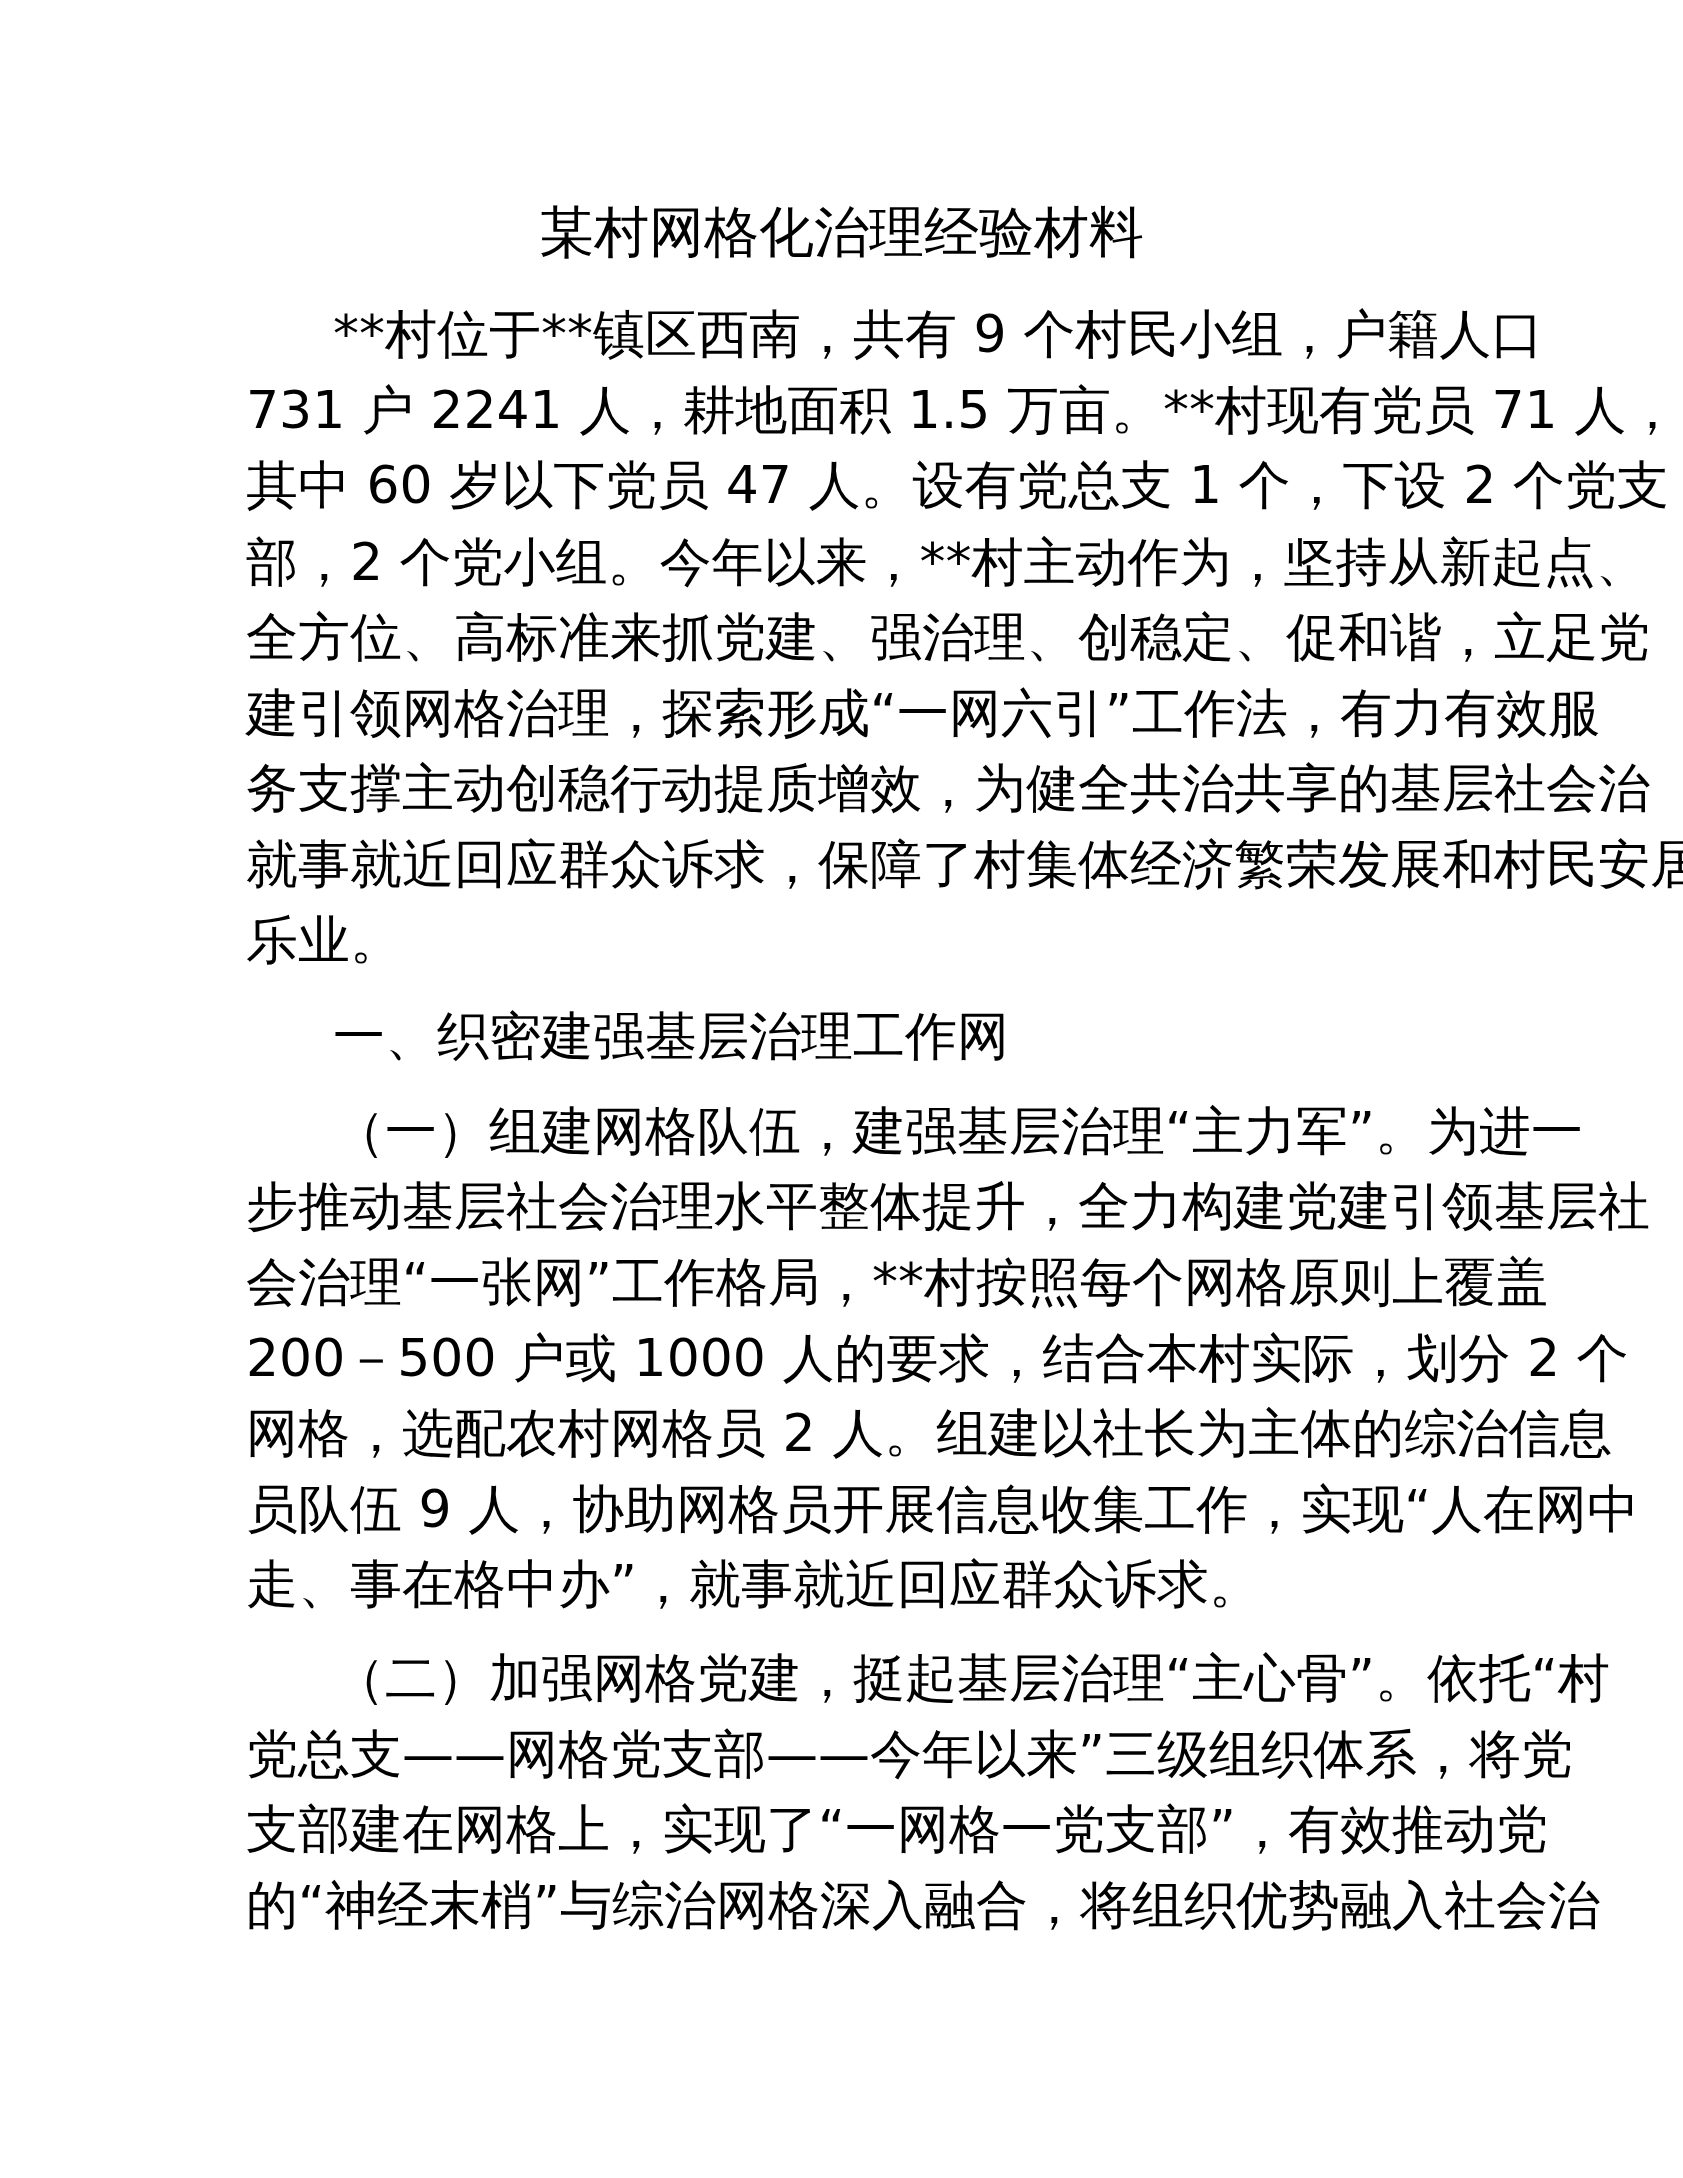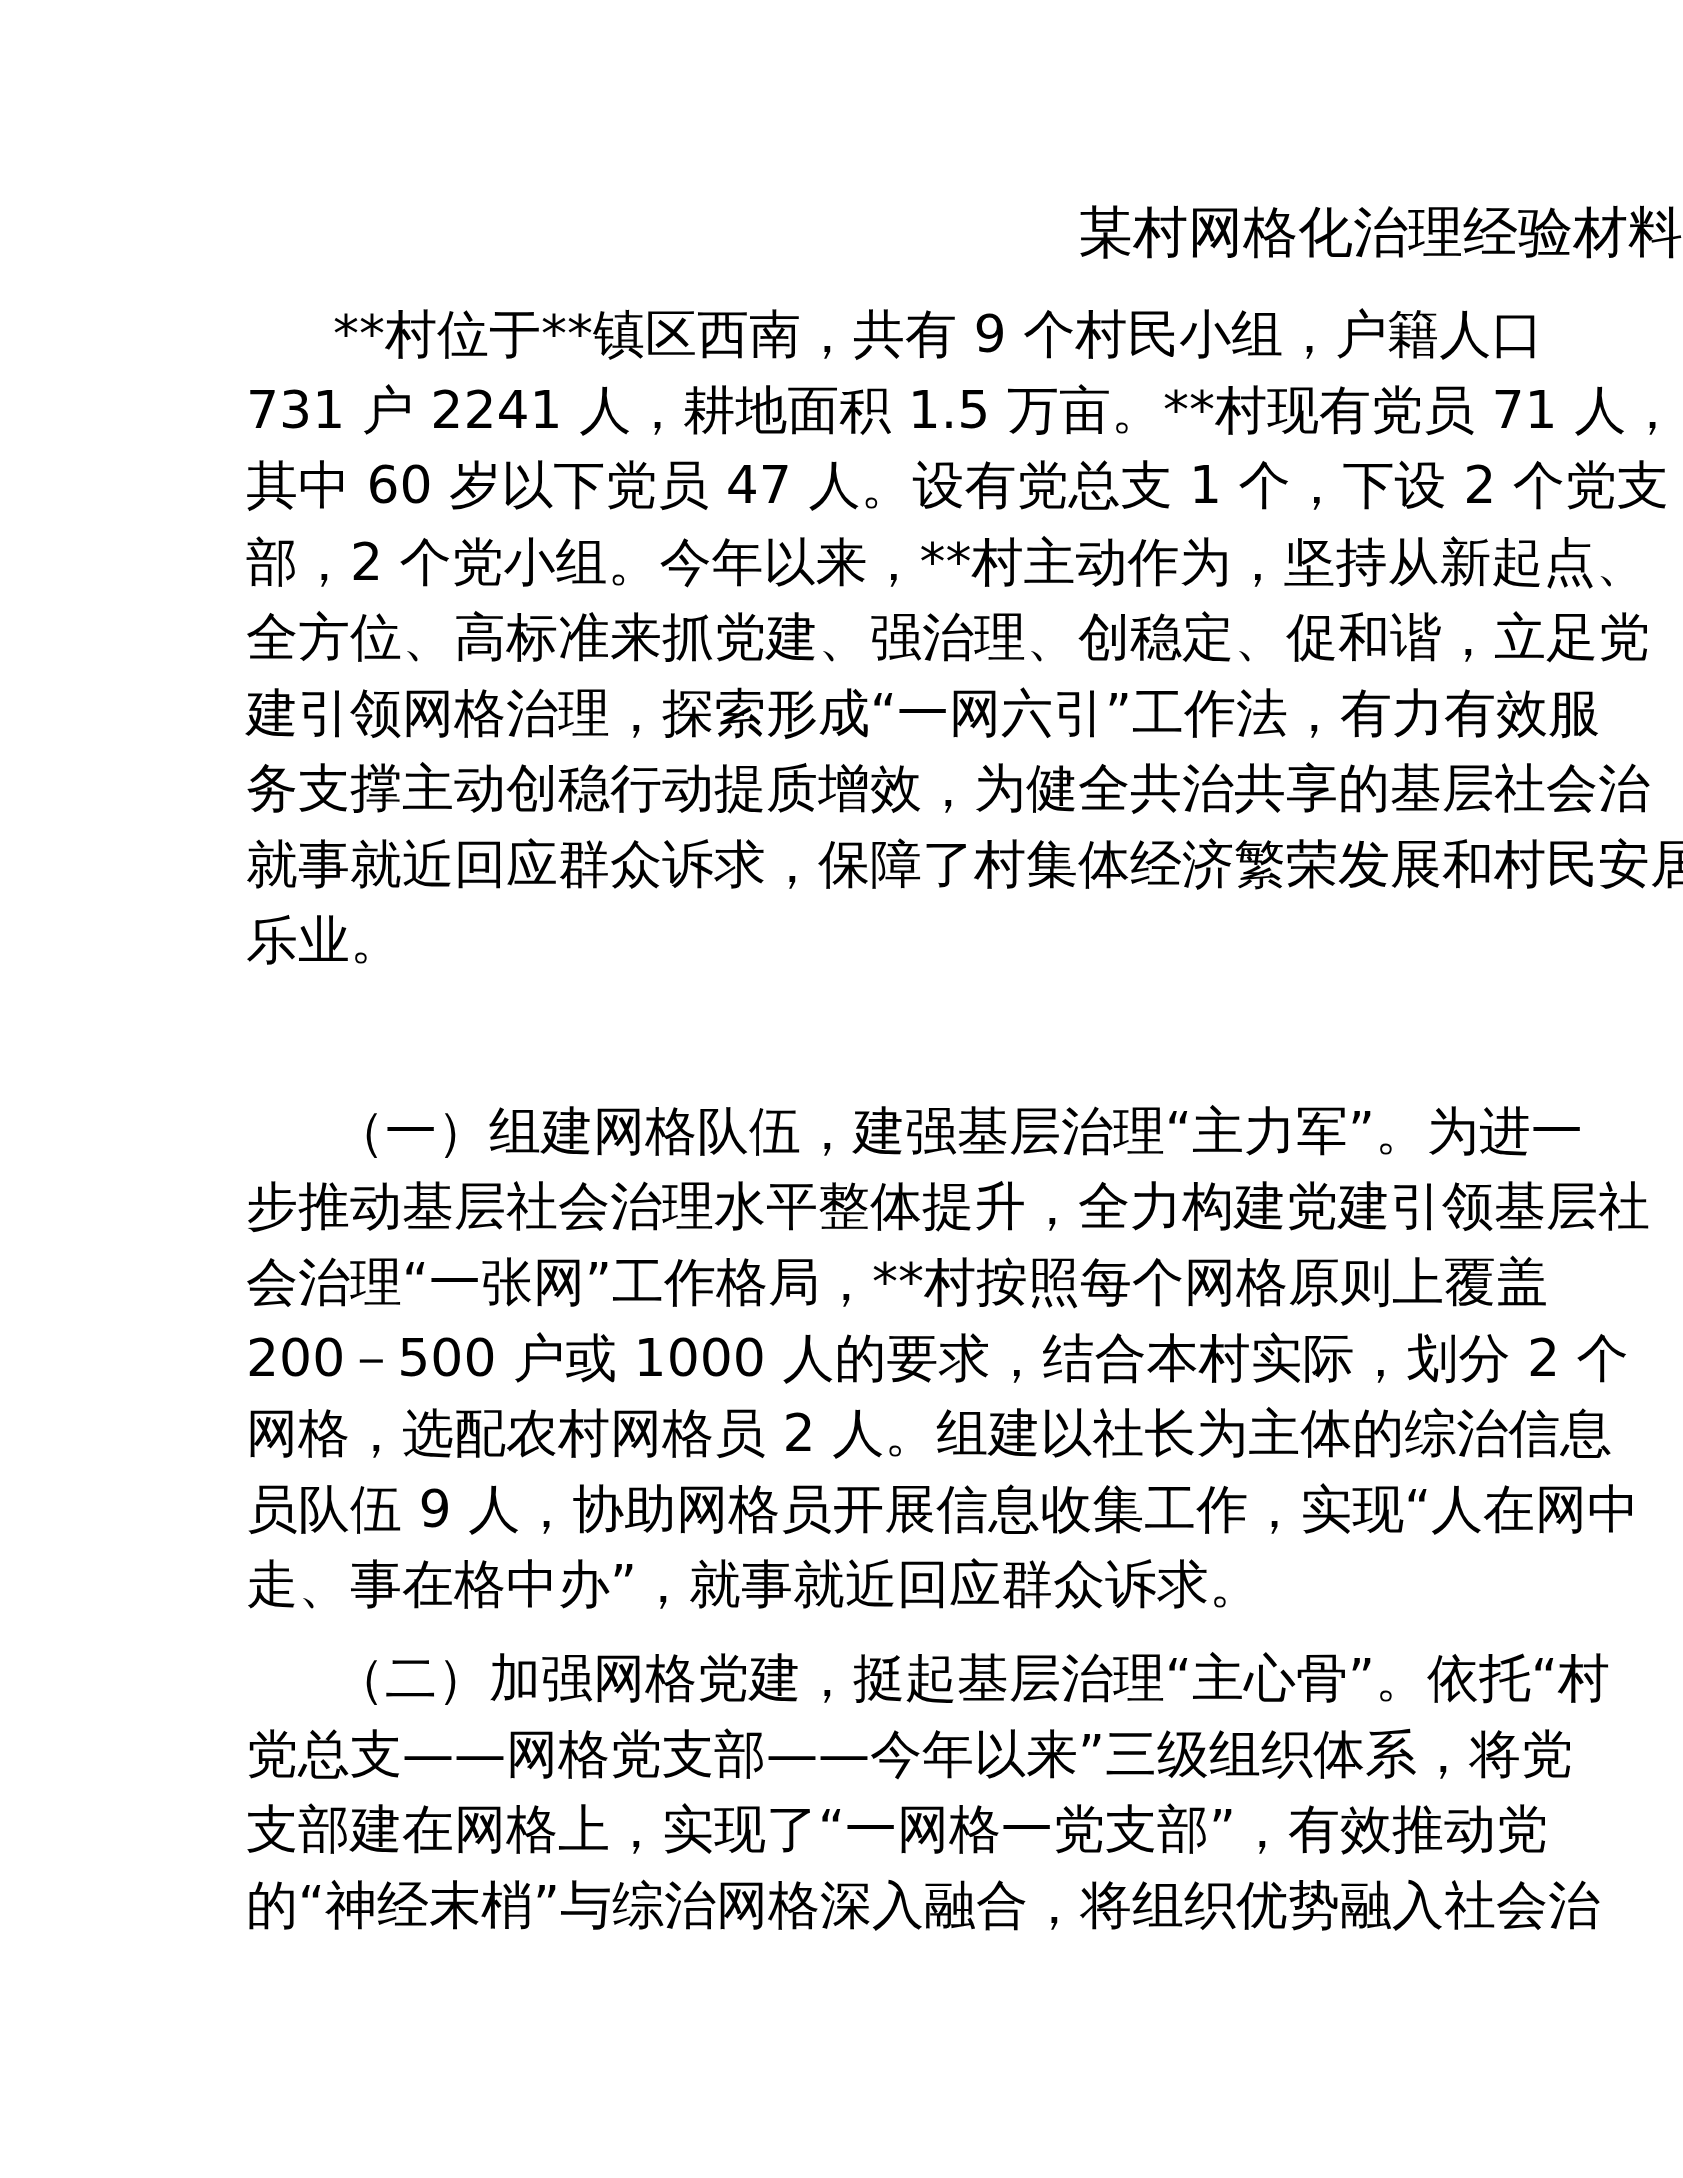--- a/index.html
+++ b/index.html
@@ -1,19 +1,19 @@
 <!DOCTYPE html>
 <html><head>
 <meta charset="utf-8">
 <style>
   html, body { margin: 0; padding: 0; background: #ffffff; }
   body { width: 1683px; height: 2178px; position: relative; overflow: hidden;
          font-family: "DejaVu Sans", "Liberation Sans", sans-serif; color: #000; }
   .page { position: absolute; left: 0; top: 0; width: 1683px; height: 2178px; background: #fff; }
-  .title { position: absolute; left: 0; width: 1683px; top: 203px; text-align: right;
+  .title { position: absolute; left: 0; width: 1683px; top: 203px; text-align: center;
            font-size: 55px; line-height: 59px; white-space: nowrap; }
   .line { position: absolute; left: 246px; width: 1178px; font-size: 52px; line-height: 50px;
           white-space: nowrap; text-align: justify; text-align-last: justify; }
   .line.last { text-align-last: left; }
   .indent { left: 333px; width: 1091px; }
   .heading { left: 333px; text-align-last: left; }
 </style>
 </head>
 <body>
 
@@ -25,20 +25,21 @@
     <div class="line" style="top:385px">731 户 2241 人，耕地面积 1.5 万亩。**村现有党员 71 人，</div>
     <div class="line" style="top:460px">其中 60 岁以下党员 47 人。设有党总支 1 个，下设 2 个党支</div>
     <div class="line" style="top:537px">部，2 个党小组。今年以来，**村主动作为，坚持从新起点、</div>
     <div class="line" style="top:612px">全方位、高标准来抓党建、强治理、创稳定、促和谐，立足党</div>
     <div class="line" style="top:688px">建引领网格治理，探索形成“一网六引”工作法，有力有效服</div>
     <div class="line" style="top:763px">务支撑主动创稳行动提质增效，为健全共治共享的基层社会治</div>
     <div class="line" style="top:839px">就事就近回应群众诉求，保障了村集体经济繁荣发展和村民安居</div>
     <div class="line last" style="top:915px">乐业。</div>
   </div>
 
+  <div class="line heading" style="top:1011px">一、织密建强基层治理工作网</div>
 
   <div>
     <div class="line indent" style="top:1106px">（一）组建网格队伍，建强基层治理“主力军”。为进一</div>
     <div class="line" style="top:1181px">步推动基层社会治理水平整体提升，全力构建党建引领基层社</div>
     <div class="line" style="top:1257px">会治理“一张网”工作格局，**村按照每个网格原则上覆盖</div>
     <div class="line" style="top:1333px">200－500 户或 1000 人的要求，结合本村实际，划分 2 个</div>
     <div class="line" style="top:1408px">网格，选配农村网格员 2 人。组建以社长为主体的综治信息</div>
     <div class="line" style="top:1484px">员队伍 9 人，协助网格员开展信息收集工作，实现“人在网中</div>
     <div class="line last" style="top:1559px">走、事在格中办”，就事就近回应群众诉求。</div>
   </div>

